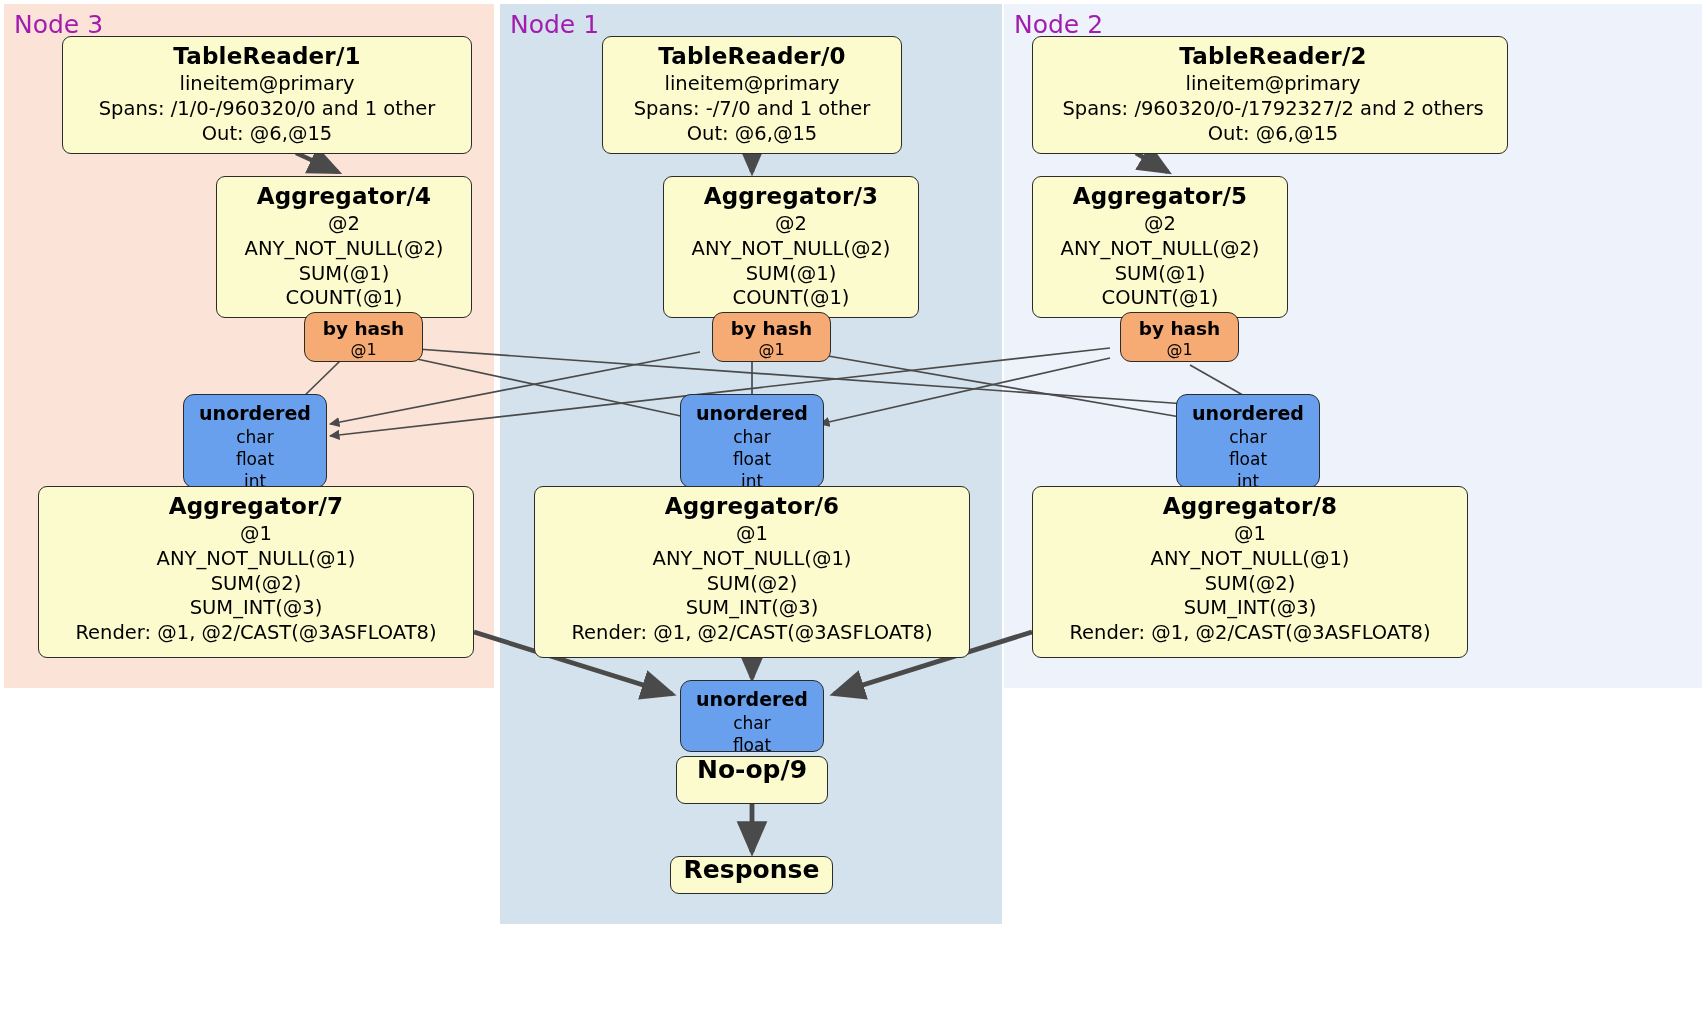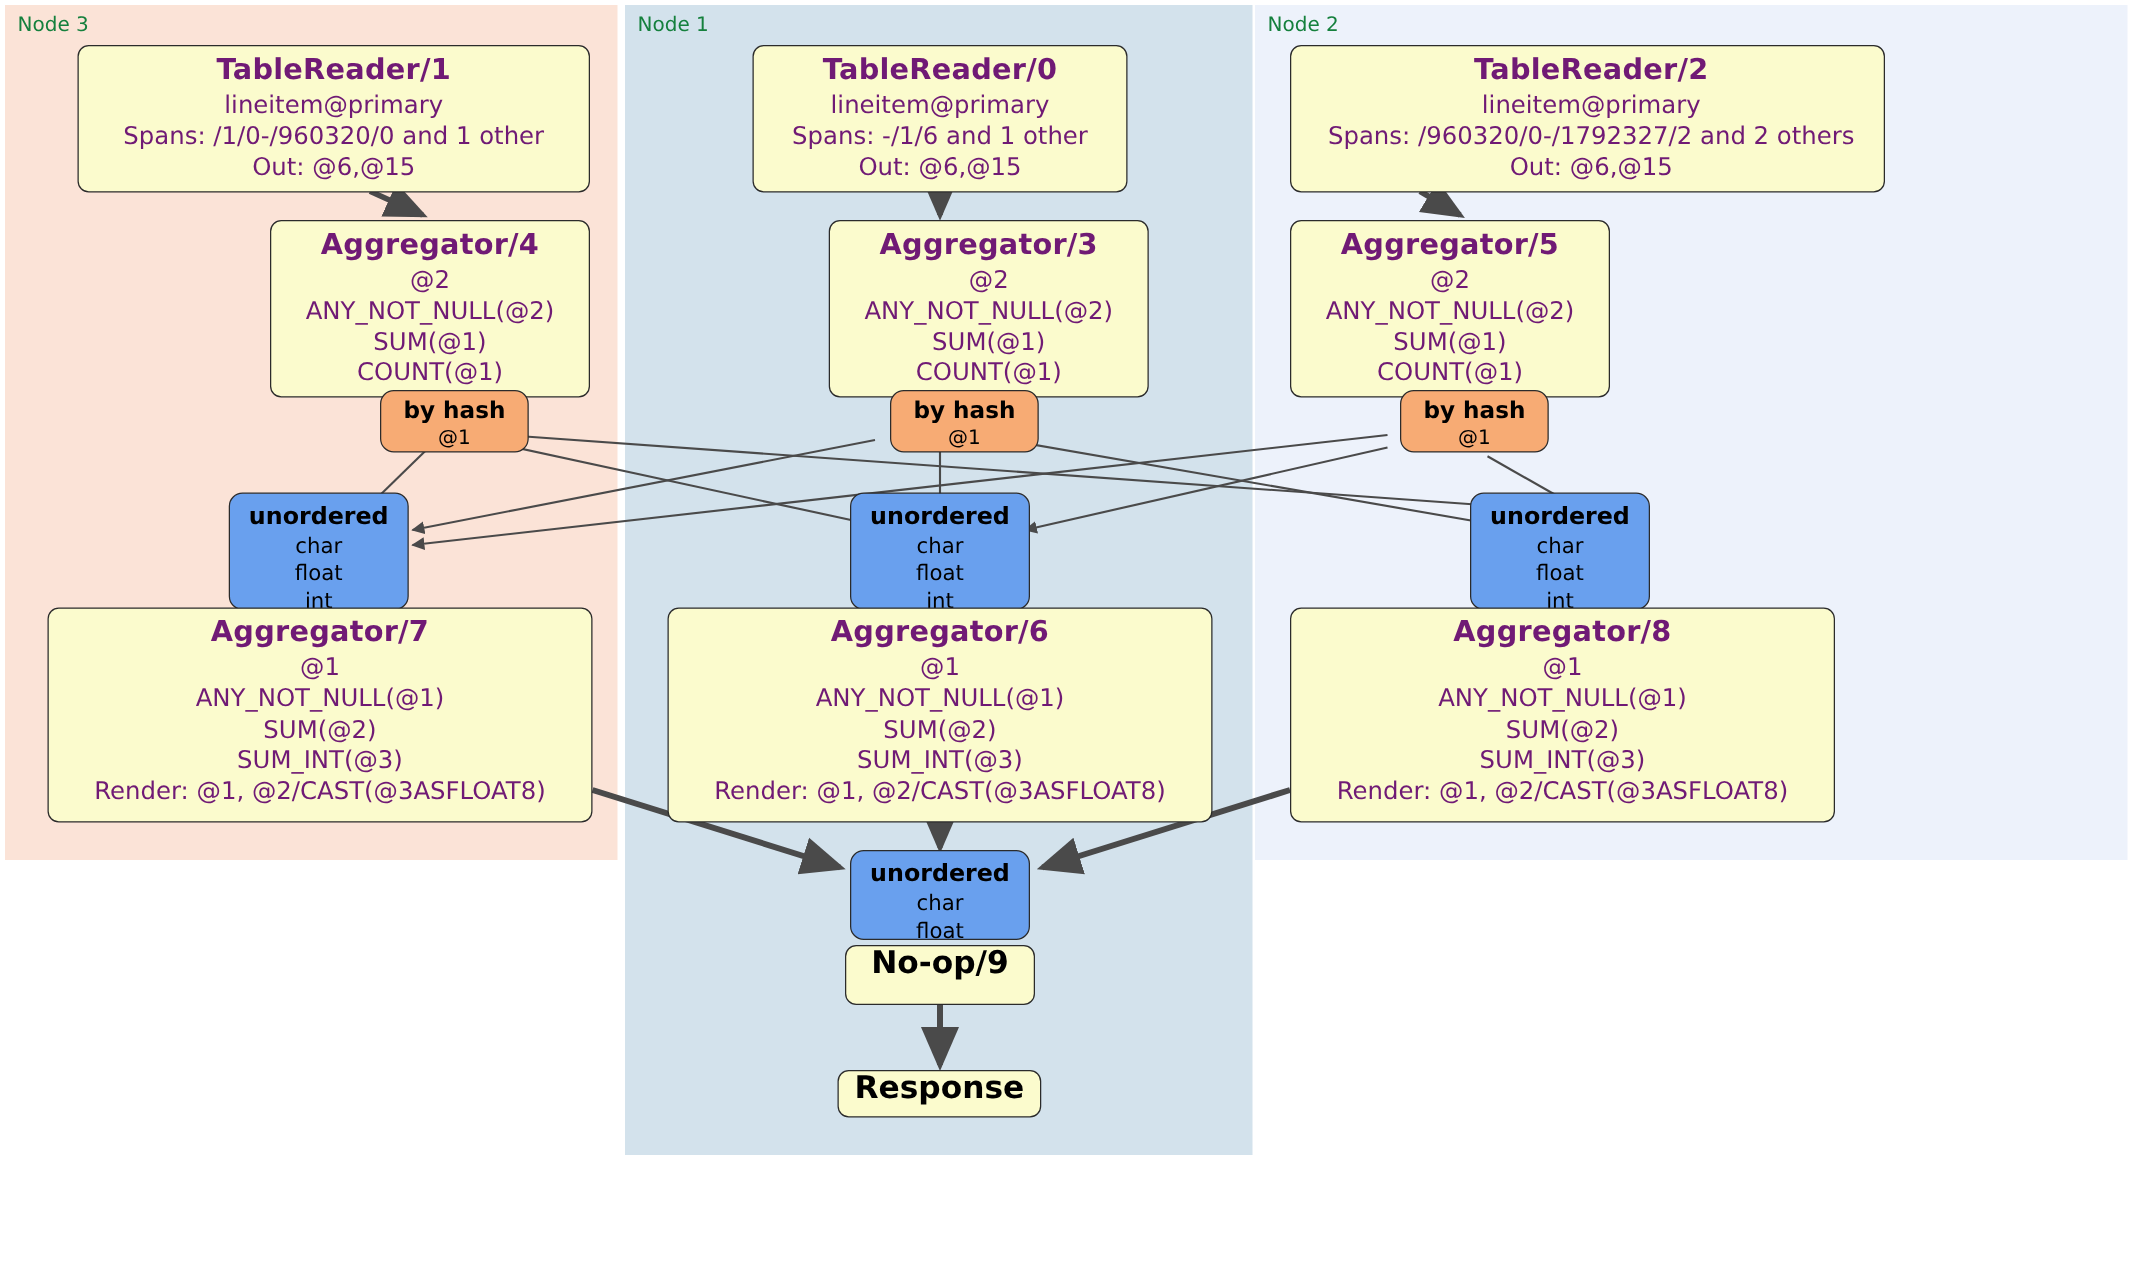--- a/index.html
+++ b/index.html
@@ -1,26 +1,26 @@
 <!DOCTYPE html>
 <html><head>
 <meta charset="utf-8">
 <style>
   html,body{margin:0;padding:0;background:#ffffff;}
   body{font-family:"DejaVu Sans","Liberation Sans",sans-serif;}
   #stage{position:relative;width:1706px;height:1016px;background:#ffffff;overflow:hidden;}
 
   
   .panel{position:absolute;box-sizing:border-box;}
-  .panel-label{position:absolute;font-size:16px;color:#15803d;left:10px;top:6px;
+  .panel-label{position:absolute;font-size:25px;color:#a21caf;left:10px;top:6px;
                font-family:"DejaVu Sans","Liberation Sans",sans-serif;}
 
   
   .box{position:absolute;box-sizing:border-box;background:#fbfbcd;border:1.6px solid #2b2b2b;
-       border-radius:9px;text-align:center;color:#701a75;line-height:1.27;
+       border-radius:9px;text-align:center;color:#000000;line-height:1.27;
        padding:5px 8px;font-size:19.5px;}
   .box .t{font-weight:bold;font-size:23px;letter-spacing:.2px;display:block;margin-bottom:1px;}
   .box .l{display:block;white-space:nowrap;}
 
   .router{position:absolute;box-sizing:border-box;background:#f7ab74;border:1.5px solid #2b2b2b;
           border-radius:11px;text-align:center;color:#000;line-height:1.25;padding:4px 10px;margin-left:20px;}
   .router .t{font-weight:bold;font-size:18.5px;display:block;}
   .router .l{font-size:16px;display:block;}
 
   .recv{position:absolute;box-sizing:border-box;background:#69a0ee;border:1.5px solid #2b2b2b;
@@ -117,21 +117,21 @@
     <span class="l">@1</span>
     <span class="l">ANY_NOT_NULL(@1)</span>
     <span class="l">SUM(@2)</span>
     <span class="l">SUM_INT(@3)</span>
     <span class="l">Render: @1, @2/CAST(@3ASFLOAT8)</span>
   </div>
 
   <div class="box" style="left:602px;top:36px;width:300px;height:118px;">
     <span class="t">TableReader/0</span>
     <span class="l">lineitem@primary</span>
-    <span class="l">Spans: -/1/6 and 1 other</span>
+    <span class="l">Spans: -/7/0 and 1 other</span>
     <span class="l">Out: @6,@15</span>
   </div>
 
   <div class="box" style="left:624px;top:176px;width:256px;height:142px;margin-left:39px;">
     <span class="t">Aggregator/3</span>
     <span class="l">@2</span>
     <span class="l">ANY_NOT_NULL(@2)</span>
     <span class="l">SUM(@1)</span>
     <span class="l">COUNT(@1)</span>
   </div>

